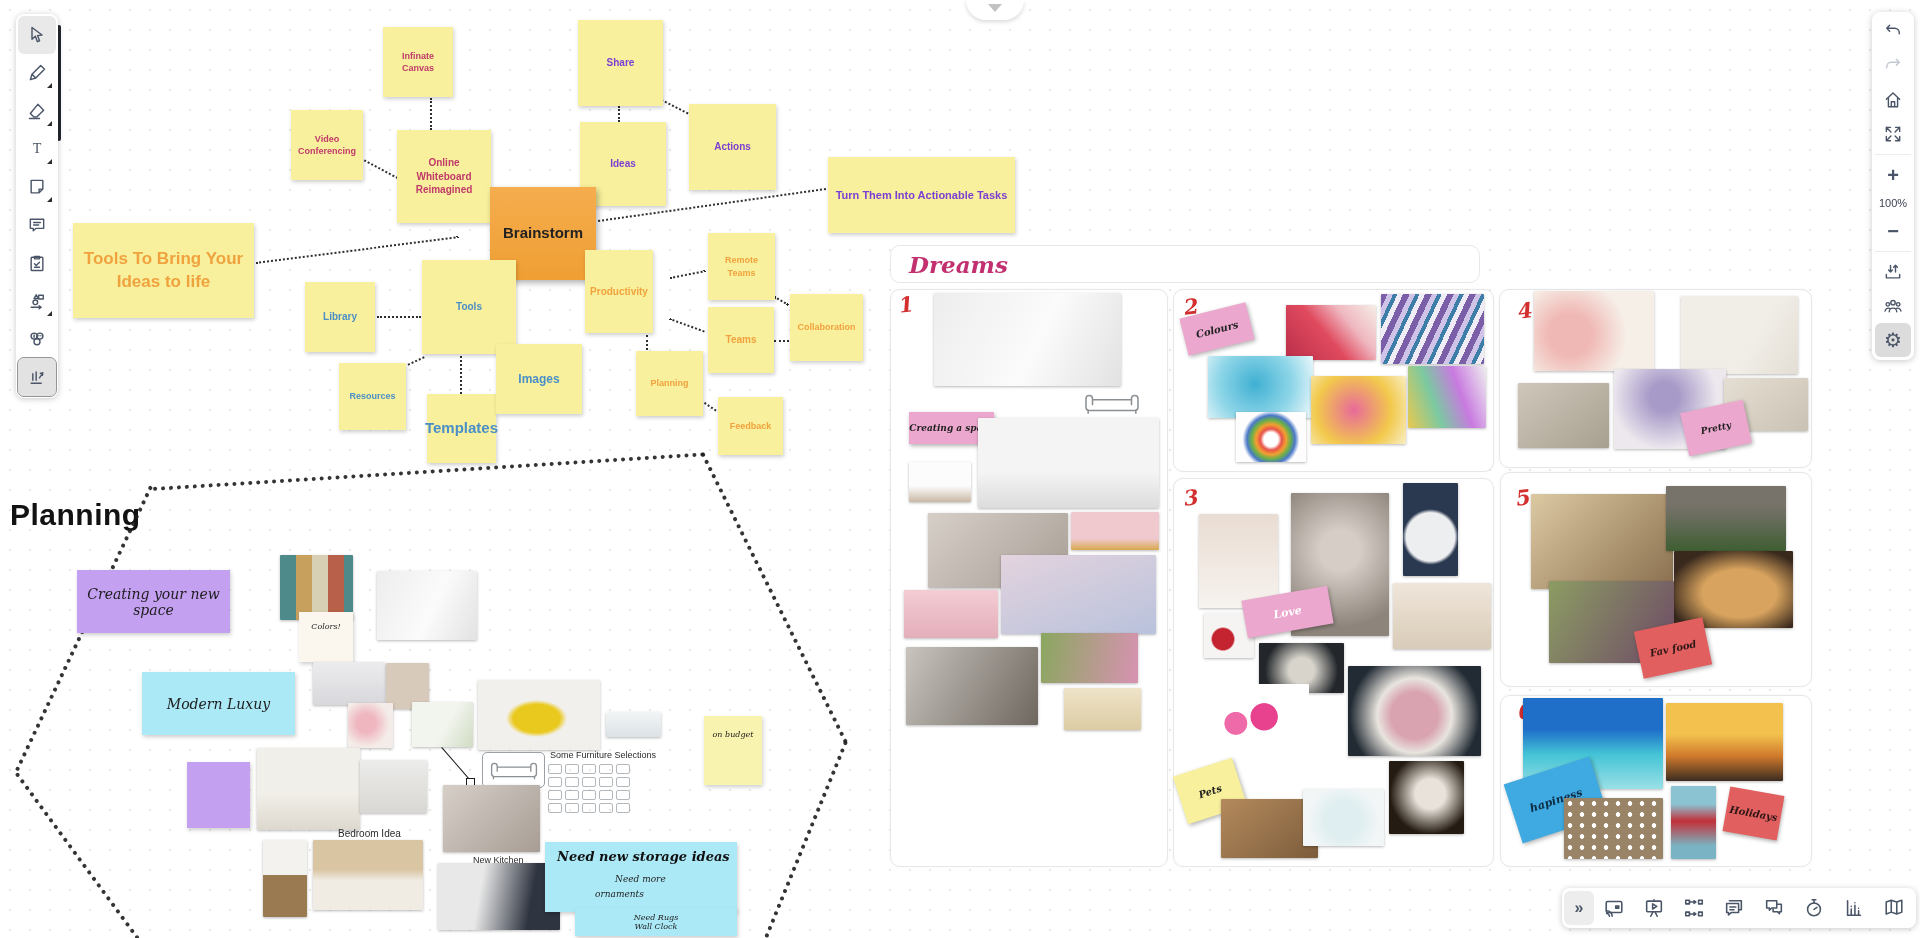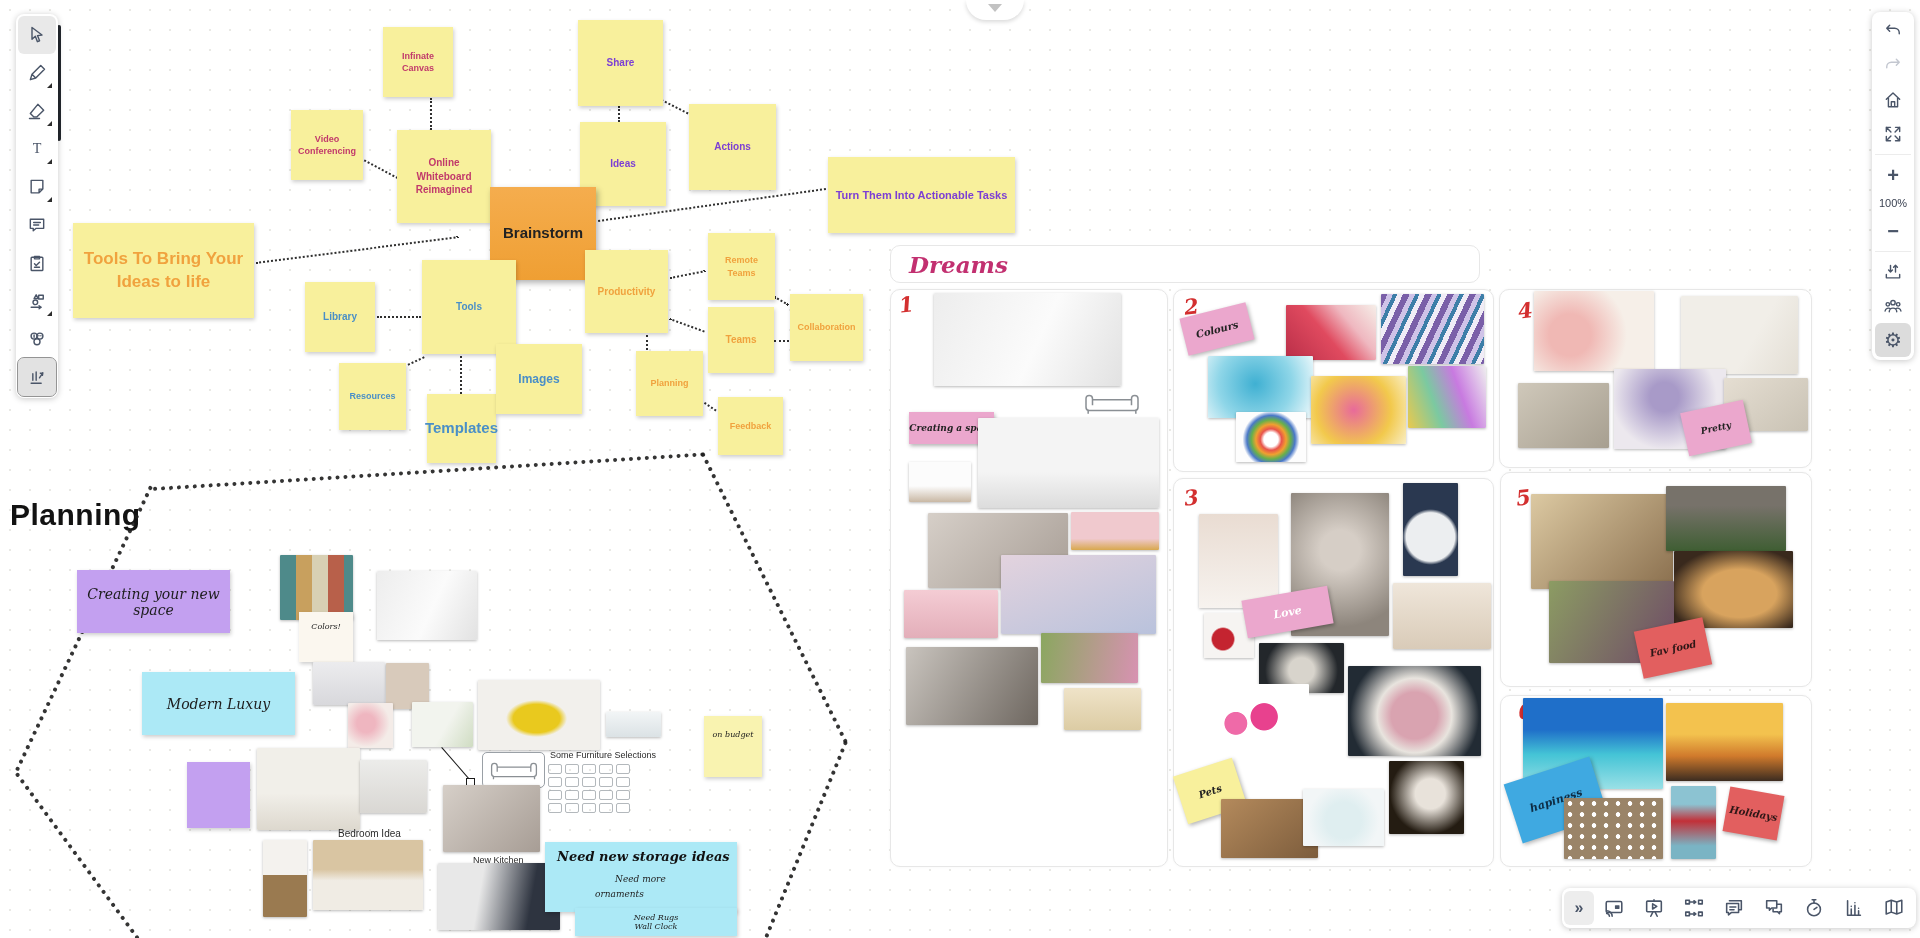--- a/index.html
+++ b/index.html
@@ -326,21 +326,21 @@
   <div class="note c-crim" style="left:397px;top:130px;width:94px;height:93px;font-size:10px">Online Whiteboard Reimagined</div>
   <div class="note c-pur" style="left:689px;top:104px;width:87px;height:86px;font-size:10px">Actions</div>
   <div class="note center-note" style="left:490px;top:187px;width:106px;height:93px;font-size:15px">Brainstorm</div>
   <div class="note c-org" style="left:73px;top:223px;width:181px;height:95px;font-size:17px">Tools To Bring Your Ideas to life</div>
   <div class="note c-pur" style="left:828px;top:157px;width:187px;height:76px;font-size:11px">Turn Them Into Actionable Tasks</div>
   <div class="note c-blu" style="left:305px;top:282px;width:70px;height:70px;font-size:10px">Library</div>
   <div class="note c-blu" style="left:422px;top:260px;width:94px;height:94px;font-size:10px">Tools</div>
   <div class="note c-blu" style="left:339px;top:363px;width:67px;height:67px;font-size:9px">Resources</div>
   <div class="note c-blu" style="left:427px;top:394px;width:69px;height:69px;font-size:15px">Templates</div>
   <div class="note c-blu" style="left:496px;top:344px;width:86px;height:70px;font-size:12px">Images</div>
-  <div class="note c-org" style="left:585px;top:250px;width:83px;height:83px;font-size:10px">Productivity</div>
+  <div class="note c-org" style="left:585px;top:250px;width:68px;height:83px;font-size:10px">Productivity</div>
   <div class="note c-org" style="left:708px;top:233px;width:67px;height:67px;font-size:9px">Remote Teams</div>
   <div class="note c-org" style="left:708px;top:307px;width:66px;height:66px;font-size:10px">Teams</div>
   <div class="note c-org" style="left:790px;top:294px;width:73px;height:67px;font-size:9px">Collaboration</div>
   <div class="note c-org" style="left:636px;top:351px;width:67px;height:65px;font-size:9px">Planning</div>
   <div class="note c-org" style="left:718px;top:397px;width:65px;height:58px;font-size:9px">Feedback</div>
 
   <div class="ptitle">Planning</div>
   <i class="hx" style="left:153px;top:487px;width:553px;transform:rotate(-3.6deg)"></i>
   <i class="hx" style="left:704px;top:452px;width:324px;transform:rotate(63.6deg)"></i>
   <i class="hx" style="left:848px;top:742px;width:212px;transform:rotate(112.2deg)"></i>
@@ -352,21 +352,21 @@
   <div class="pnote bg-purple" style="left:187px;top:762px;width:63px;height:66px"></div>
   <div class="ph g-wood" style="left:280px;top:555px;width:73px;height:65px"></div>
   <div class="pnote bg-card hand" style="left:299px;top:612px;width:54px;height:50px;font-size:8px;align-items:flex-start;padding-top:10px">Colors!</div>
   <div class="ph g-room" style="left:377px;top:571px;width:100px;height:69px"></div>
   <div class="ph g-pill" style="left:313px;top:662px;width:72px;height:43px"></div>
   <div class="ph g-lpil" style="left:386px;top:663px;width:43px;height:46px"></div>
   <div class="ph g-pvase" style="left:348px;top:703px;width:45px;height:45px"></div>
   <div class="ph g-tul" style="left:412px;top:702px;width:61px;height:45px"></div>
   <div class="ph g-ysofa" style="left:478px;top:680px;width:122px;height:70px"></div>
   <div class="ph g-glass" style="left:606px;top:712px;width:55px;height:25px"></div>
-  <div class="pnote bg-yel2 hand" style="left:704px;top:716px;width:58px;height:61px;font-size:8px;align-items:flex-start;padding-top:14px">on budget</div>
+  <div class="pnote bg-yel2 hand" style="left:704px;top:716px;width:58px;height:69px;font-size:8px;align-items:flex-start;padding-top:14px">on budget</div>
   <div class="ph g-vint" style="left:257px;top:748px;width:103px;height:82px"></div>
   <div class="ph g-desk" style="left:360px;top:760px;width:67px;height:53px"></div>
   <div class="cap" style="left:338px;top:828px">Bedroom Idea</div>
   <div class="ph g-ttt" style="left:263px;top:840px;width:44px;height:77px"></div>
   <div class="ph g-bedr" style="left:313px;top:840px;width:110px;height:70px"></div>
 
   <i class="sl" style="left:442px;top:747px;width:48px;transform:rotate(49deg)"></i>
   <i class="sqr" style="left:466px;top:778px"></i>
 
   <div class="ph sk" style="left:482px;top:752px;width:63px;height:36px;box-shadow:none">

